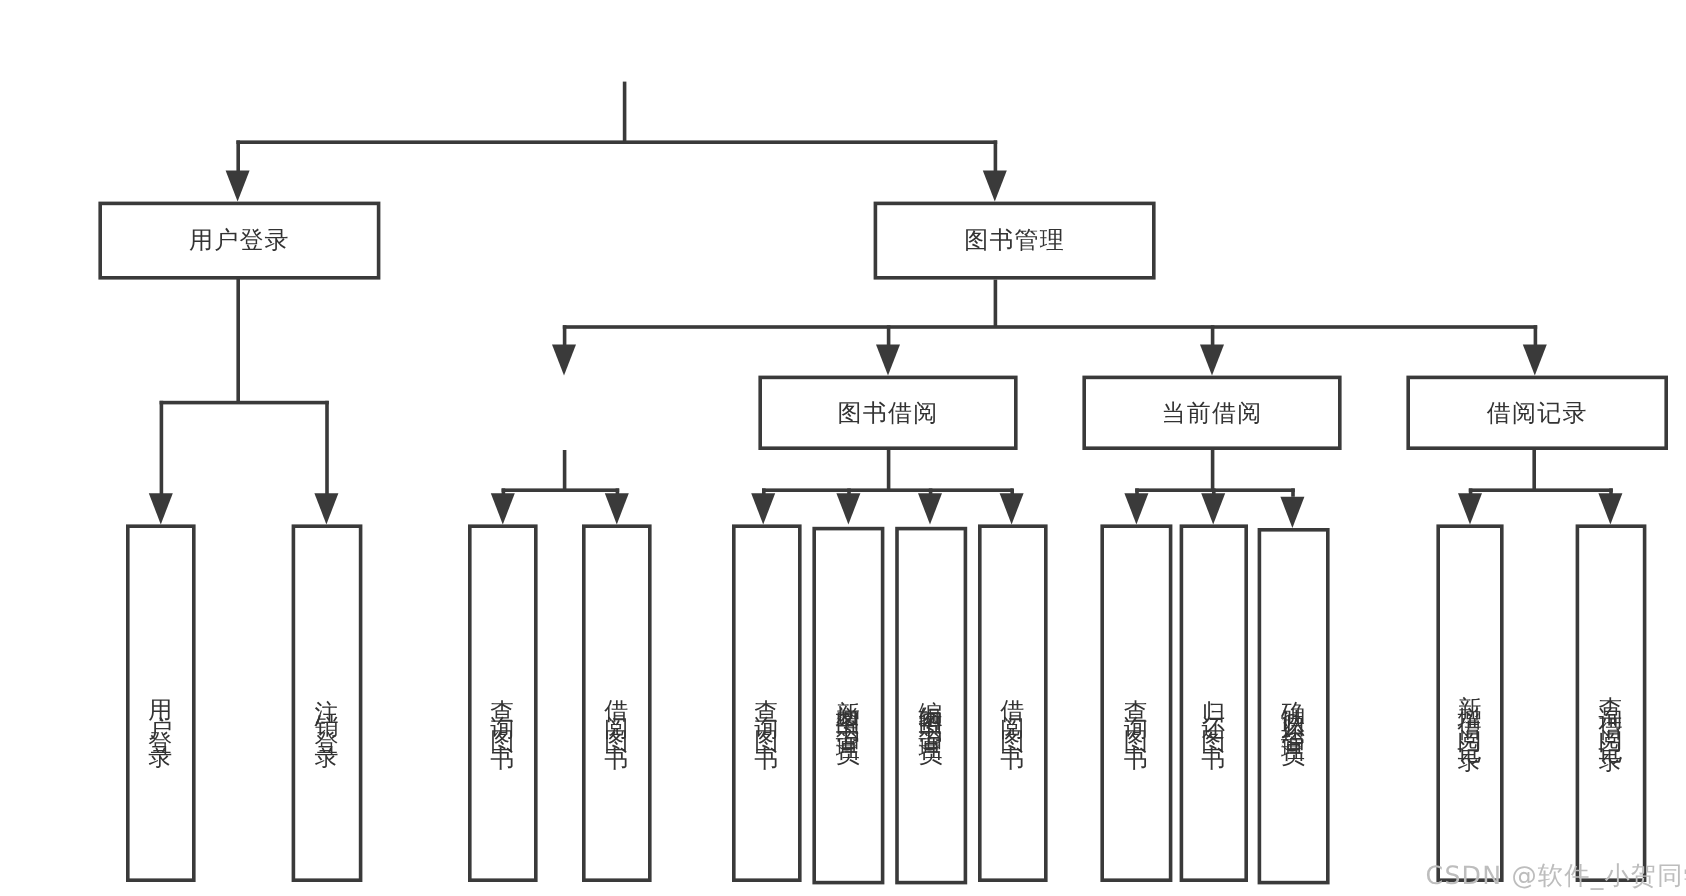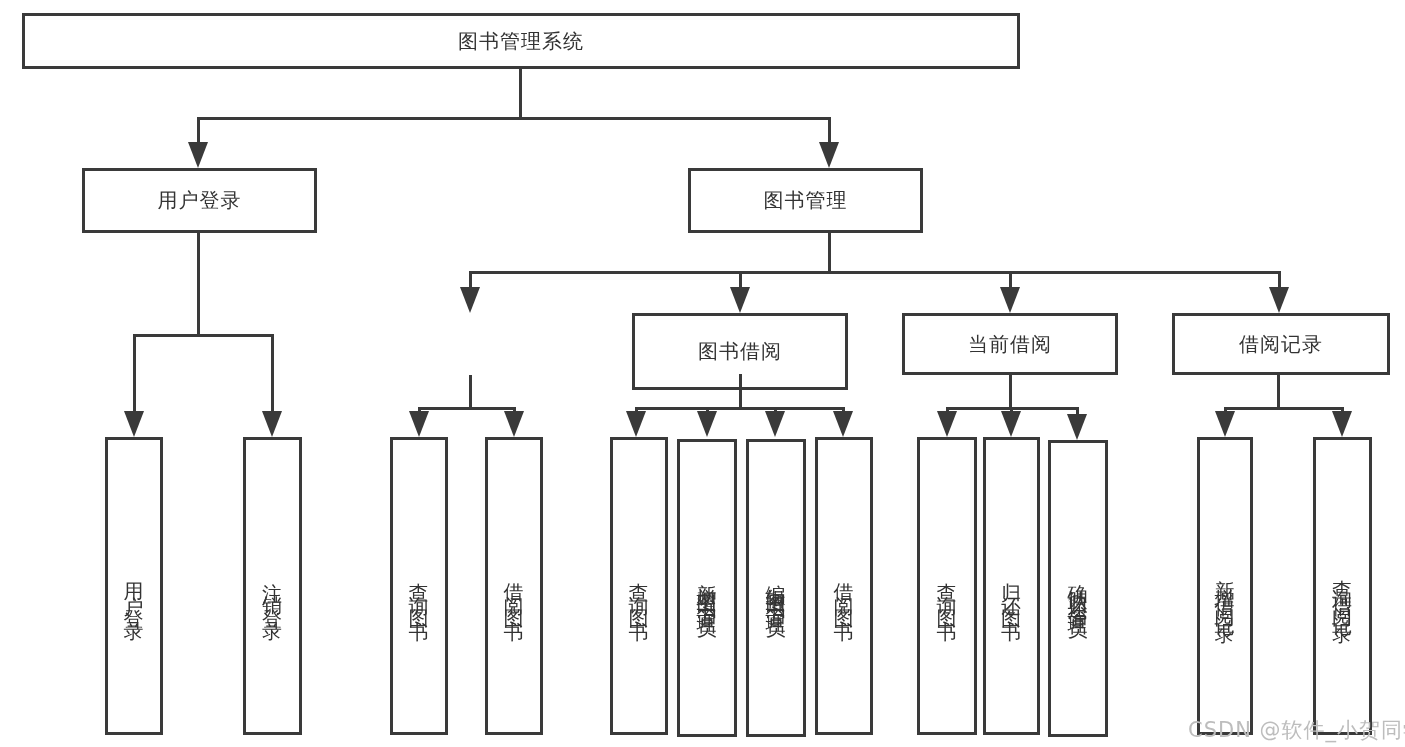--- a/index.html
+++ b/index.html
@@ -39,32 +39,29 @@
   .watermark {
     position:absolute; left:1188px; top:716px;
     font-size:21px; color:#bdbdbd; letter-spacing:1px; white-space:nowrap;
   }
 </style>
 </head>
 <body>
 
 <div id="canvas">
 
-  <div class="node" style="left:22px;top:13px;width:998px;height:56px">
-    <span class="hlabel">图书管理系统</span>
-  </div>
 
   <div class="node" style="left:82px;top:168px;width:235px;height:65px">
     <span class="hlabel">用户登录</span>
   </div>
-  <div class="node" style="left:688px;top:168px;width:235px;height:65px">
+  <div class="node" style="left:728px;top:168px;width:235px;height:65px">
     <span class="hlabel">图书管理</span>
   </div>
 
-  <div class="node" style="left:632px;top:313px;width:216px;height:77px">
+  <div class="node" style="left:632px;top:313px;width:216px;height:62px">
     <span class="hlabel">图书借阅</span>
   </div>
   <div class="node" style="left:1172px;top:313px;width:218px;height:62px">
     <span class="hlabel">借阅记录</span>
   </div>
   <div class="node" style="left:902px;top:313px;width:216px;height:62px">
     <span class="hlabel">当前借阅</span>
   </div>
 
   <div class="node" style="left:105px;top:437px;width:58px;height:298px">

